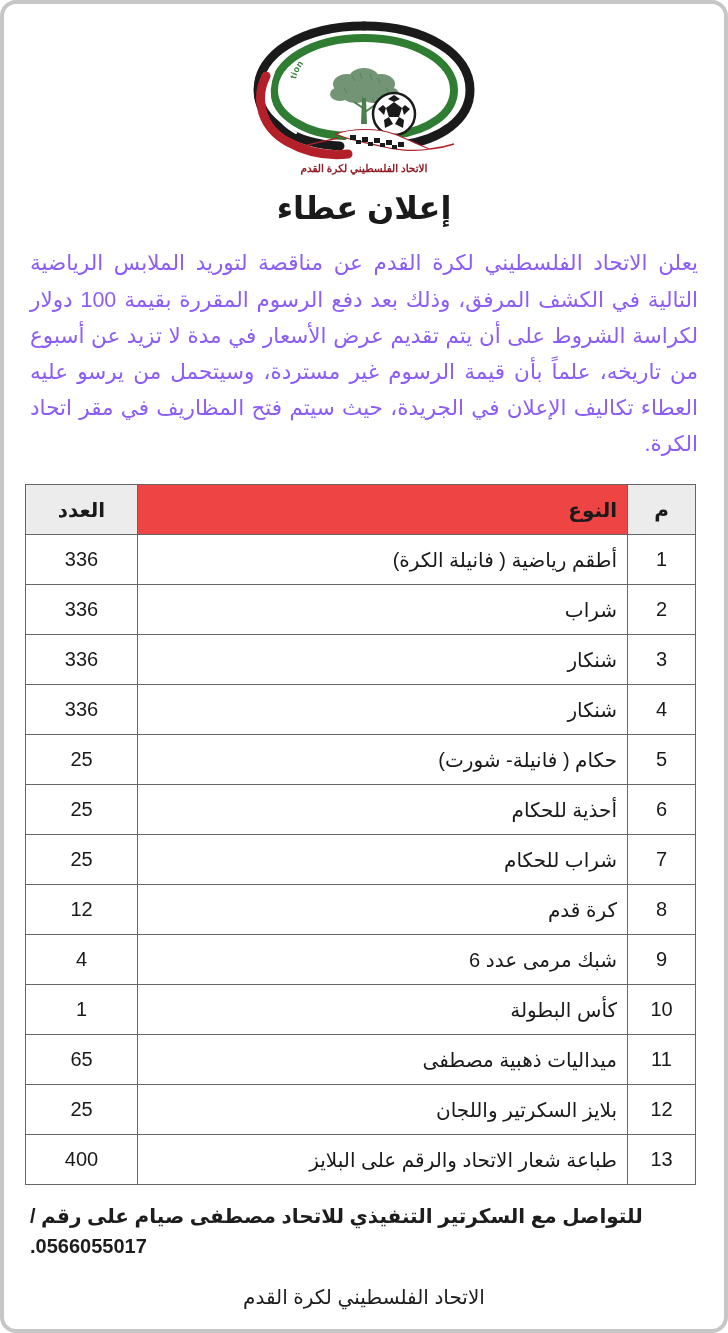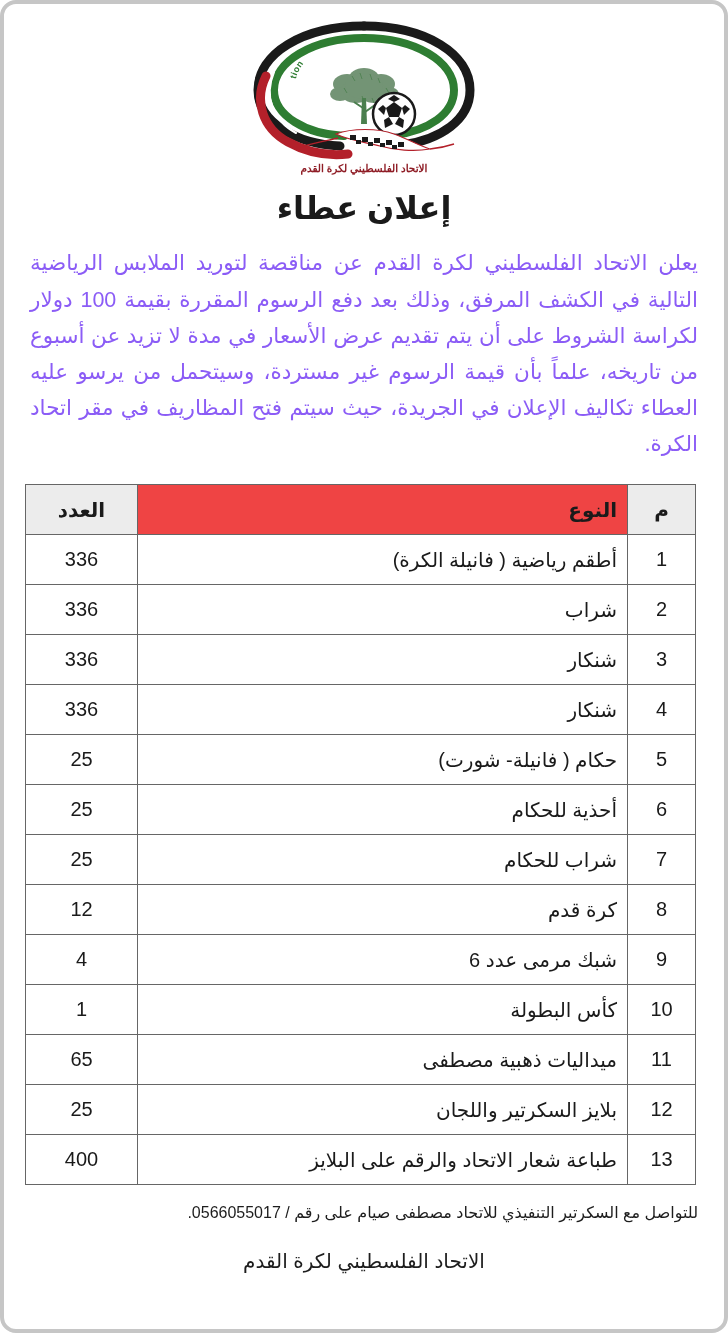--- a/index.html
+++ b/index.html
@@ -90,23 +90,24 @@
   td.d-type { text-align: right; padding-right: 14px; }
   th.h-num, td.d-num  { text-align: center; }
 
   
   .footer {
     margin: 16px 26px 0 26px;
     direction: rtl;
     color: #1d1d1d;
   }
   .footer .contact {
-    font-size: 16px;
-    text-align: right;
+    font-size: 20px;
+    text-align: left;
     line-height: 1.5;
+    font-weight: bold;
   }
   .footer .signature {
     font-size: 20px;
     text-align: center;
     margin-top: 22px;
     line-height: 1.4;
   }
 </style>
 </head>
 <body>

